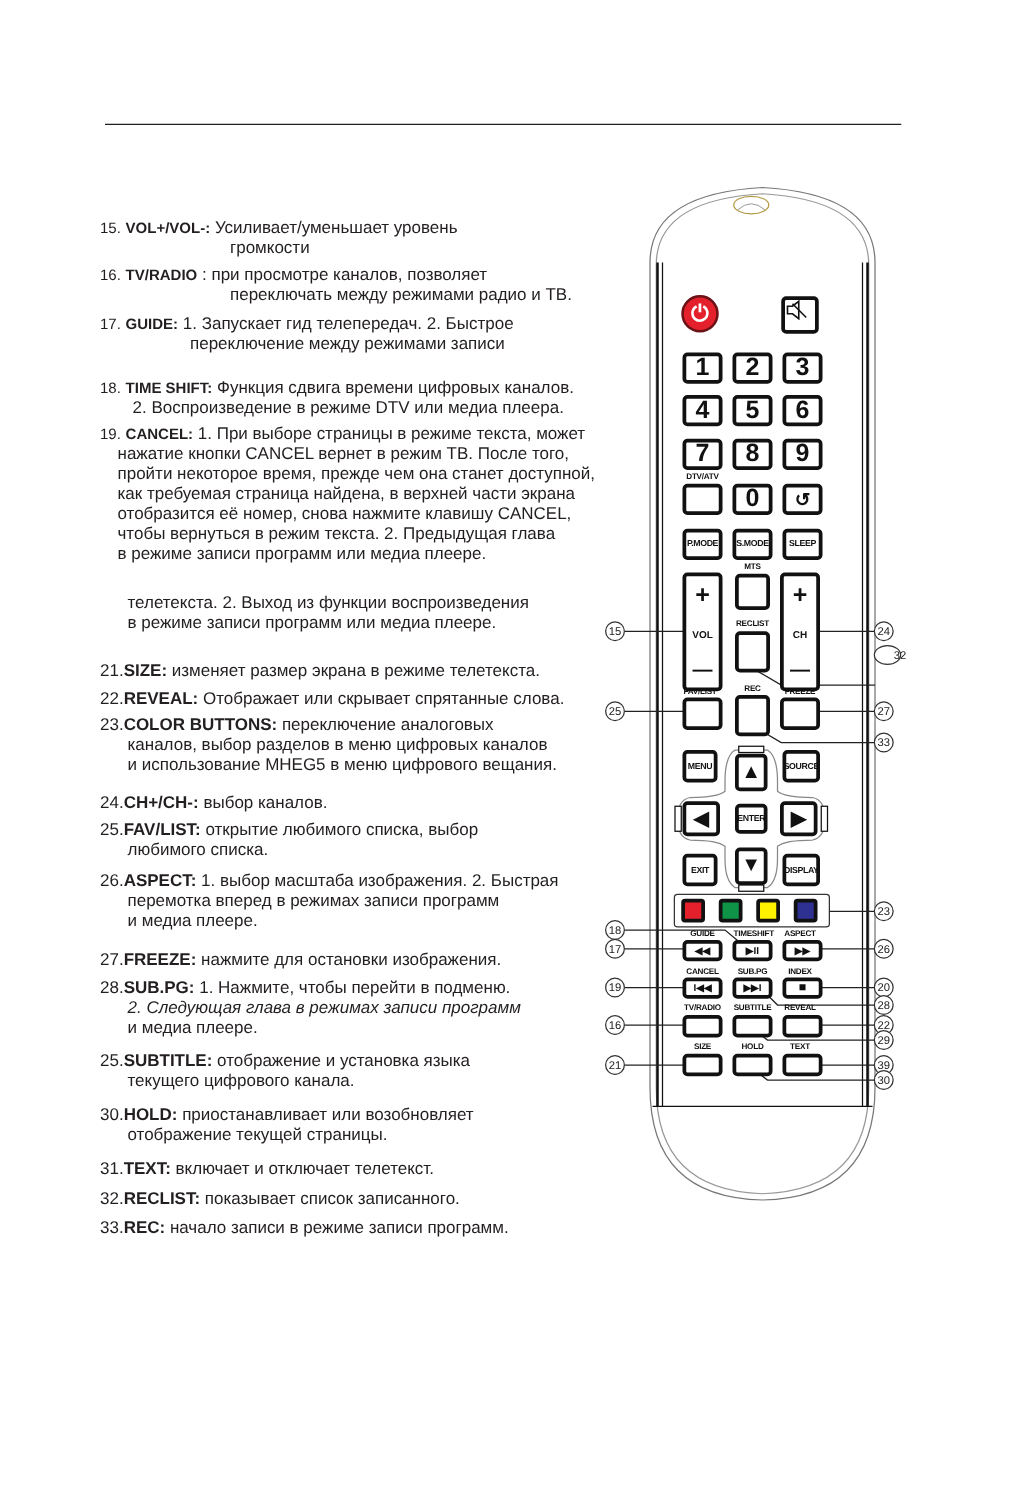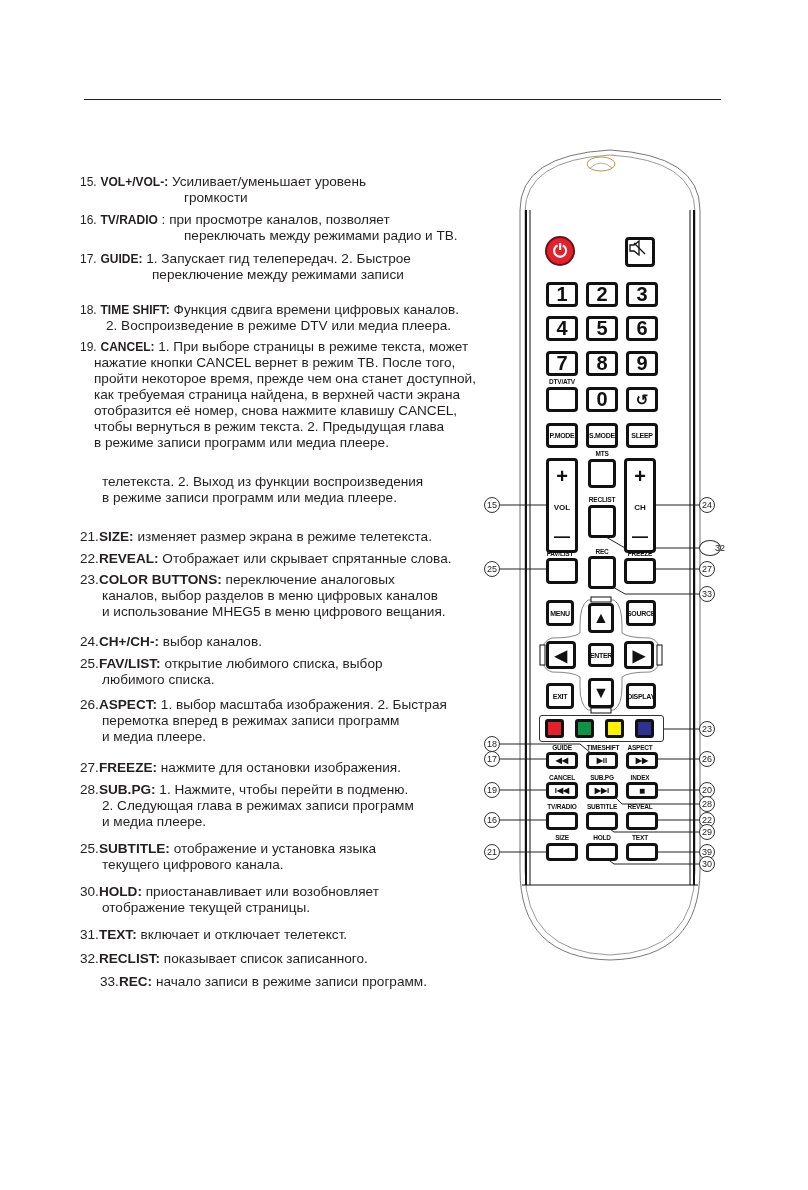--- a/index.html
+++ b/index.html
@@ -85,38 +85,38 @@
     <div class="item" style="position: absolute; top: 523px; left: 0px;">
       <span class="line"><span class="num">26.</span><span class="key">ASPECT:</span> <span>1. выбор масштаба изображения. 2. Быстрая</span></span>
       <span class="line" style="padding-left: 22px;"><span>перемотка вперед в режимах записи программ</span></span>
       <span class="line" style="padding-left: 22px;"><span>и медиа плеере.</span></span>
     </div>
     <div class="item" style="position: absolute; top: 586px; left: 0px;">
       <span class="line"><span class="num">27.</span><span class="key">FREEZE:</span> <span>нажмите для остановки изображения.</span></span>
     </div>
     <div class="item" style="position: absolute; top: 608px; left: 0px;">
       <span class="line"><span class="num">28.</span><span class="key">SUB.PG:</span> <span>1. Нажмите, чтобы перейти в подменю.</span></span>
-      <span class="line" style="padding-left: 22px;"><span>2. Следующая глава в режимах записи программ</span></span>
+      <span class="line" style="padding-left: 22px; font-style: italic;"><span>2. Следующая глава в режимах записи программ</span></span>
       <span class="line" style="padding-left: 22px;"><span>и медиа плеере.</span></span>
     </div>
     <div class="item" style="position: absolute; top: 667px; left: 0px;">
       <span class="line"><span class="num">25.</span><span class="key">SUBTITLE:</span> <span>отображение и установка языка</span></span>
       <span class="line" style="padding-left: 22px;"><span>текущего цифрового канала.</span></span>
     </div>
     <div class="item" style="position: absolute; top: 710px; left: 0px;">
       <span class="line"><span class="num">30.</span><span class="key">HOLD:</span> <span>приостанавливает или возобновляет</span></span>
       <span class="line" style="padding-left: 22px;"><span>отображение текущей страницы.</span></span>
     </div>
     <div class="item" style="position: absolute; top: 753px; left: 0px;">
       <span class="line"><span class="num">31.</span><span class="key">TEXT:</span> <span>включает и отключает телетекст.</span></span>
     </div>
     <div class="item" style="position: absolute; top: 777px; left: 0px;">
       <span class="line"><span class="num">32.</span><span class="key">RECLIST:</span> <span>показывает список записанного.</span></span>
     </div>
-    <div class="item" style="position: absolute; top: 800px; left: 0px; margin-left: 20px;">
+    <div class="item" style="position: absolute; top: 800px; left: 0px;">
       <span class="line"><span class="num">33.</span><span class="key">REC:</span> <span>начало записи в режиме записи программ.</span></span>
     </div>
   </div>
 
 <div class="remote-wrap">
   <svg width="808" height="1190">
 
     <path d="M520 210 Q520 155 610 150 Q700 155 700 210 L700 870 Q700 958 610 960 Q520 958 520 870 Z" fill="none" stroke="#777" stroke-width="1"></path>
     <path d="M525 212 Q525 160 610 155 Q695 160 695 212 L695 870 Q695 952 610 955 Q525 952 525 870 Z" fill="none" stroke="#999" stroke-width="1"></path>
     <line x1="526" y1="210" x2="526" y2="885" stroke="#111" stroke-width="2"></line>
@@ -268,21 +268,21 @@
 
   <div class="cap" style="left:542px;top:834px;width:40px;">SIZE</div>
   <div class="cap" style="left:582px;top:834px;width:40px;">HOLD</div>
   <div class="cap" style="left:620px;top:834px;width:40px;">TEXT</div>
   <div class="btn" style="left:546px;top:843px;width:32px;height:18px;"></div>
   <div class="btn" style="left:586px;top:843px;width:32px;height:18px;"></div>
   <div class="btn" style="left:626px;top:843px;width:32px;height:18px;"></div>
 
   <div class="callout" style="left:484px;top:497px;">15</div>
   <div class="callout" style="left:699px;top:497px;">24</div>
-  <div class="callout" style="left:699px;top:540px;padding-left:20px;">32</div>
+  <div class="callout" style="left:699px;top:516px;padding-left:20px;">32</div>
   <div class="callout" style="left:484px;top:561px;">25</div>
   <div class="callout" style="left:699px;top:561px;text-align:right;">27</div>
   <div class="callout" style="left:699px;top:586px;">33</div>
   <div class="callout" style="left:699px;top:721px;">23</div>
   <div class="callout" style="left:484px;top:736px;">18</div>
   <div class="callout" style="left:484px;top:751px;">17</div>
   <div class="callout" style="left:699px;top:751px;">26</div>
   <div class="callout" style="left:484px;top:782px;">19</div>
   <div class="callout" style="left:699px;top:782px;">20</div>
   <div class="callout" style="left:699px;top:796px;">28</div>

